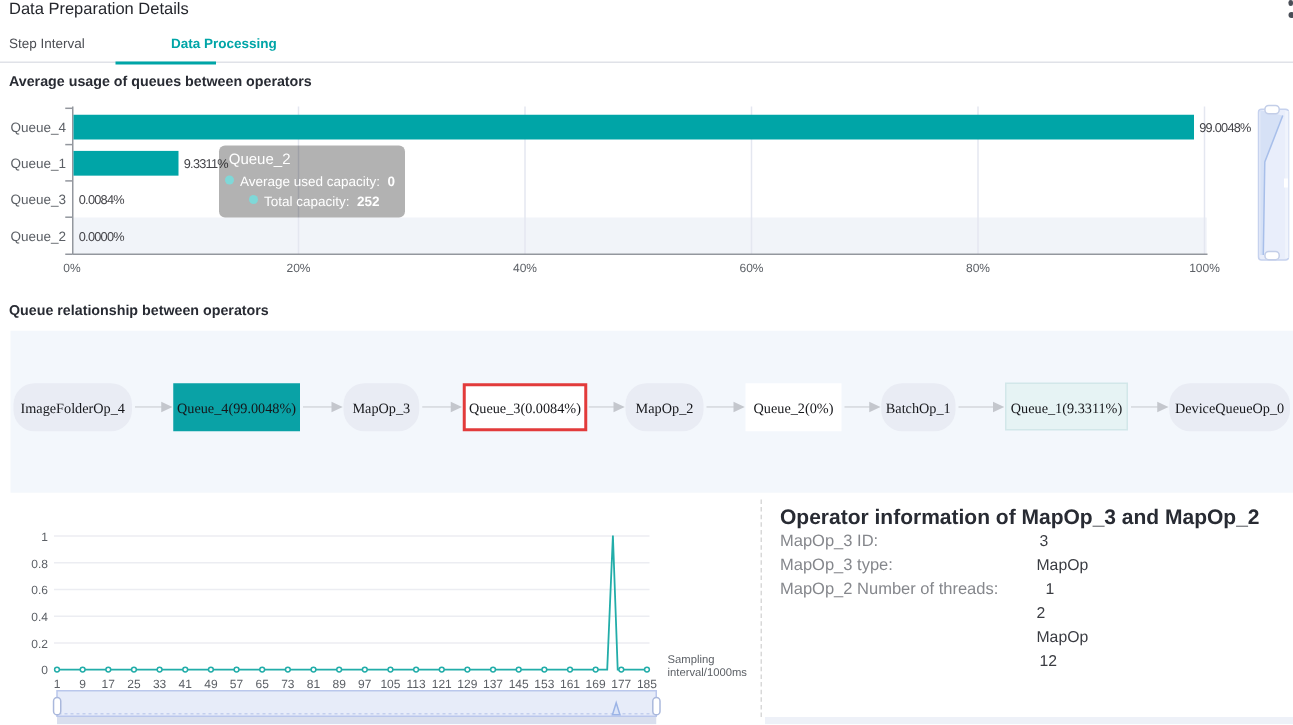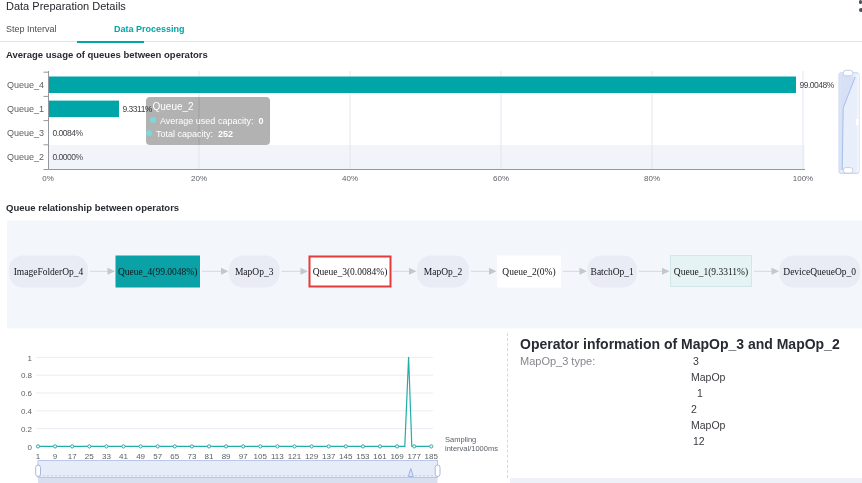--- a/index.html
+++ b/index.html
@@ -204,27 +204,29 @@
     <rect x="35.7" y="465" width="4.8" height="11.5" rx="2.4" fill="#fff" stroke="#aab8dc"></rect>
     <rect x="435.2" y="465" width="4.8" height="11.5" rx="2.4" fill="#fff" stroke="#aab8dc"></rect>
   </g>
   <rect x="38" y="478" width="399.5" height="5" fill="#d9dfee"></rect>
   <rect x="510" y="478" width="352" height="5" fill="#eef1f8"></rect>
 </svg>
 
 <div class="abs" style="left:146px;top:96.5px;width:124px;height:48.5px;background:rgba(0,0,0,0.30);border-radius:4px;color:#fff;">
   <div style="position:absolute;left:6.5px;top:4.5px;font-size:10px;">Queue_2</div>
   <div style="position:absolute;left:4px;top:19.5px;font-size:9px;"><span style="display:inline-block;width:6px;height:6px;border-radius:3px;background:#7fd8d8;margin-right:4px;vertical-align:1px;"></span>Average used capacity:&nbsp; <b>0</b></div>
-  <div style="position:absolute;left:0;top:32px;font-size:9px;"><span style="display:inline-block;width:6px;height:6px;border-radius:3px;background:#7fd8d8;margin-right:4px;vertical-align:1px;"></span>Total capacity:&nbsp; <b>252</b></div>
+  <div style="position:absolute;left:20px;top:32px;font-size:9px;"><span style="display:inline-block;width:6px;height:6px;border-radius:3px;background:#7fd8d8;margin-right:4px;vertical-align:1px;"></span>Total capacity:&nbsp; <b>252</b></div>
 </div>
 
 <div class="abs" style="left:507px;top:333px;width:1px;height:145px;border-left:1px dashed #d8d8d8;"></div>
 <div class="abs" style="left:520px;top:336px;font-size:14px;font-weight:bold;color:#282b33;">Operator information of MapOp_3 and MapOp_2</div>
 <div class="abs" style="left:520px;top:352.5px;font-size:11px;color:#85878c;line-height:16px;">
+  <div>MapOp_3 ID:</div>
   <div>MapOp_3 type:</div>
+  <div>MapOp_2 Number of threads:</div>
 </div>
 <div class="abs" style="left:691px;top:353px;font-size:10.5px;color:#3a3c42;line-height:16px;">
   <div style="padding-left:2px;">3</div>
   <div>MapOp</div>
   <div style="padding-left:6px;">1</div>
   <div>2</div>
   <div>MapOp</div>
   <div style="padding-left:2px;">12</div>
 </div>
 

